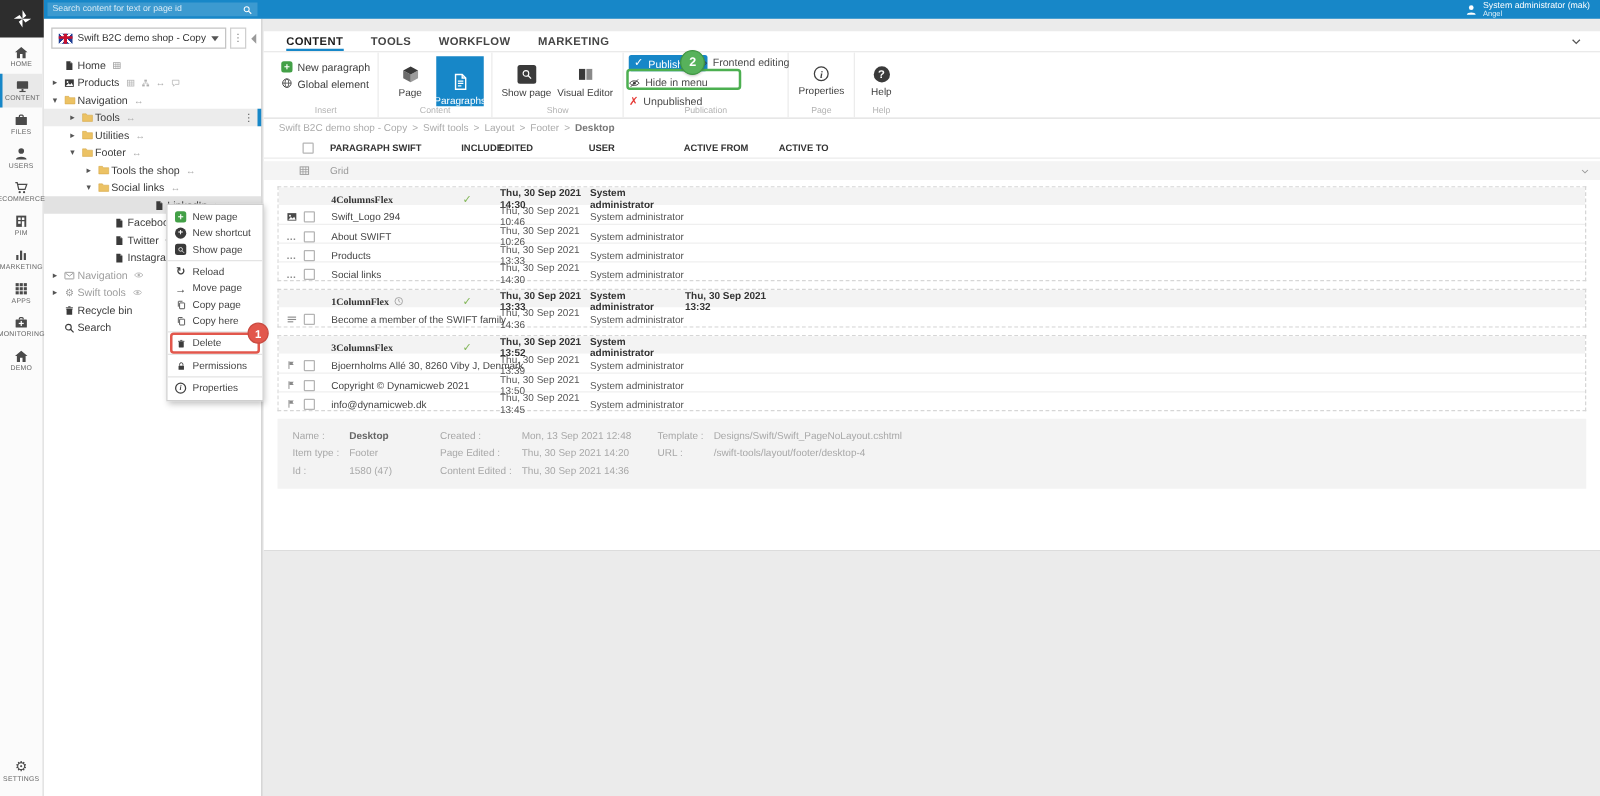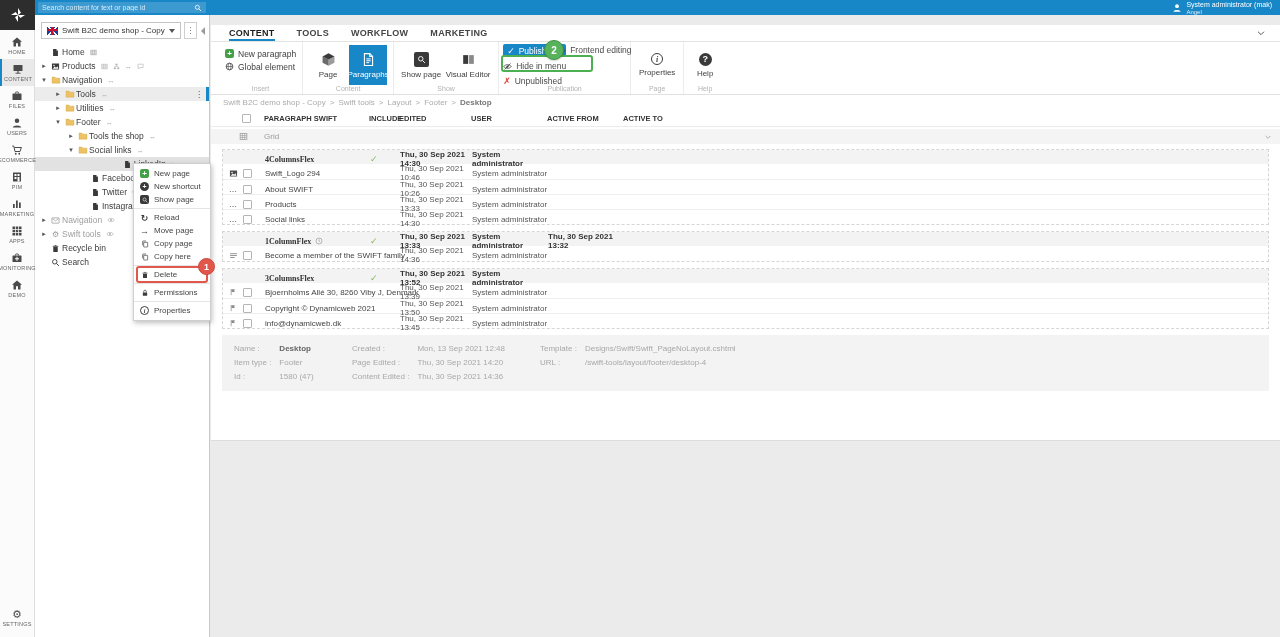--- a/index.html
+++ b/index.html
@@ -81,21 +81,21 @@
   .tab { display:flex; align-items:center; font-size:9px; font-weight:bold; color:#454545; letter-spacing:.3px; cursor:pointer; }
   .tab.active { color:#1d1d1d; box-shadow:inset 0 -2px 0 #1787c8; }
   .tabs .collapse-ic { margin-left:auto; margin-right:14px; display:flex; align-items:center; color:#555; cursor:pointer; }
 
   .ribbon { position:relative; height:53px; display:flex; padding-left:8px; border-bottom:1px solid #e0e0e0; background:#fff; }
   .rgroup { position:relative; border-right:1px solid #ececec; padding:3px 6px 12px; }
   .rgroup .glabel { position:absolute; bottom:2px; left:0; right:0; text-align:center; font-size:7px; color:#b3b3b3; }
   .small-item { height:13px; display:flex; align-items:center; gap:4px; font-size:8.5px; color:#3e3e3e; cursor:pointer; white-space:nowrap; }
   .bigrow { display:flex; gap:2px; }
   .bigbtn { width:38px; height:40px; display:flex; flex-direction:column; align-items:center; justify-content:center; gap:3px; font-size:8px; color:#3e3e3e; cursor:pointer; text-align:center; }
-  .bigbtn.active { background:#1787c8; color:#fff; }
+  .bigbtn.active { background:#1787c8; color:#fff;justify-content:flex-end; }
   .rgroup.pub { width:132px; }
   .pubstack { position:absolute; left:4px; top:2px; display:flex; flex-direction:column; }
   .pub-item { height:12px; margin-bottom:3px; display:flex; align-items:center; gap:4px; font-size:8.5px; color:#4a4a4a; cursor:pointer; white-space:nowrap; }
   .chip-published { background:#1787c8; color:#fff; border-radius:2px; padding:0 6px 0 4px; height:13px; }
   .anno-green-box { position:absolute; left:2px; top:13px; width:92px; height:17px; border:2px solid #4caf50; border-radius:3px; pointer-events:none; z-index:8; }
   .frontend { position:absolute; left:58px; top:3px; display:flex; align-items:center; gap:4px; font-size:8.5px; color:#4a4a4a; cursor:pointer; white-space:nowrap; }
   .red-x { color:#e53935; font-size:9px; font-weight:bold; }
   .chk-w { font-size:9px; font-weight:bold; }
   .circle-i { width:12px; height:12px; border-radius:50%; border:1.5px solid #3e3e3e; display:flex; align-items:center; justify-content:center; font-size:8px; font-style:italic; font-weight:bold; color:#3e3e3e; font-family:"Liberation Serif",serif; }
   .circle-q { width:13px; height:13px; border-radius:50%; background:#3a3a3a; color:#fff; display:flex; align-items:center; justify-content:center; font-size:9px; font-weight:bold; }
@@ -1015,21 +1015,21 @@
           <span class="dval">1580 (47)</span>
         </div>
         <div class="dcol c2">
           <span>Created :</span>
           <span class="dval">Mon, 13 Sep 2021 12:48</span>
           <span>Page Edited :</span>
           <span class="dval">Thu, 30 Sep 2021 14:20</span>
           <span>Content Edited :</span>
           <span class="dval">Thu, 30 Sep 2021 14:36</span>
         </div>
-        <div class="dcol" style="margin-left:20px;">
+        <div class="dcol" style="margin-left:6px;">
           <span>Template :</span>
           <span class="dval">Designs/Swift/Swift_PageNoLayout.cshtml</span>
           <span>URL :</span>
           <span class="dval">/swift-tools/layout/footer/desktop-4</span>
         </div>
       </div>
 
     </div>
   </div>
 </div>

